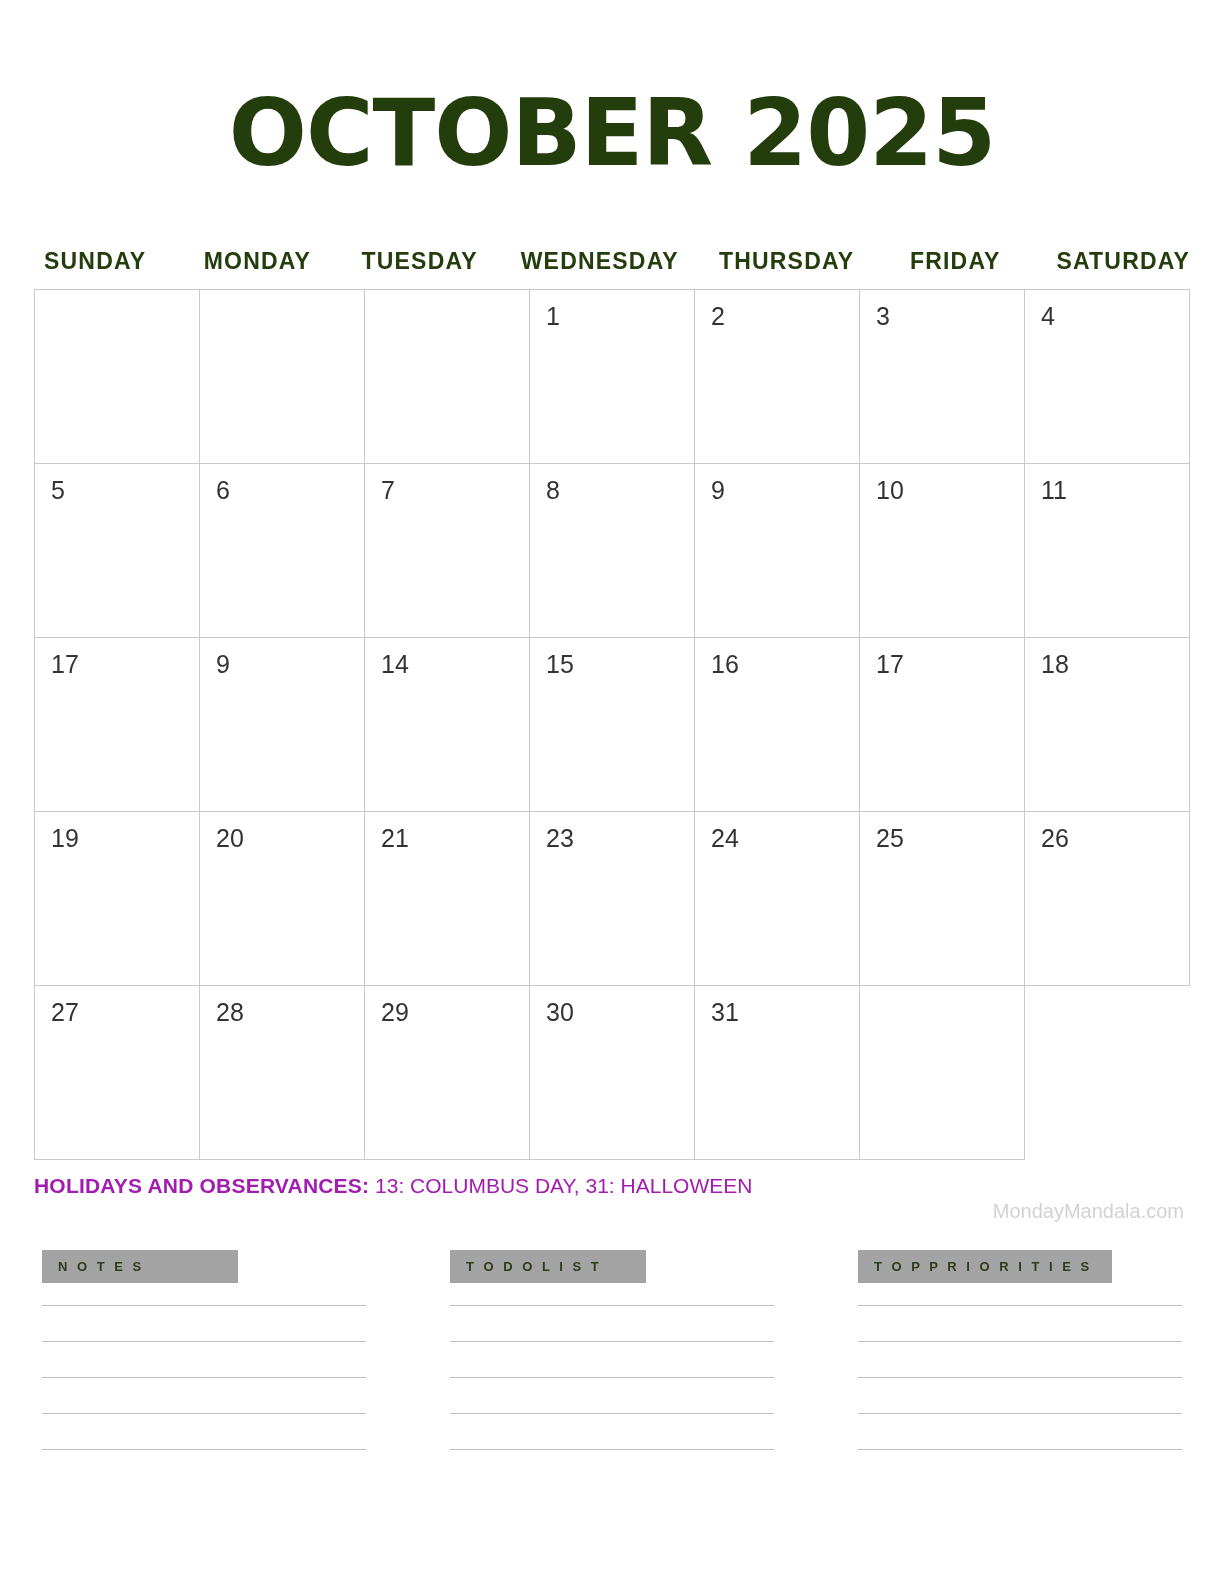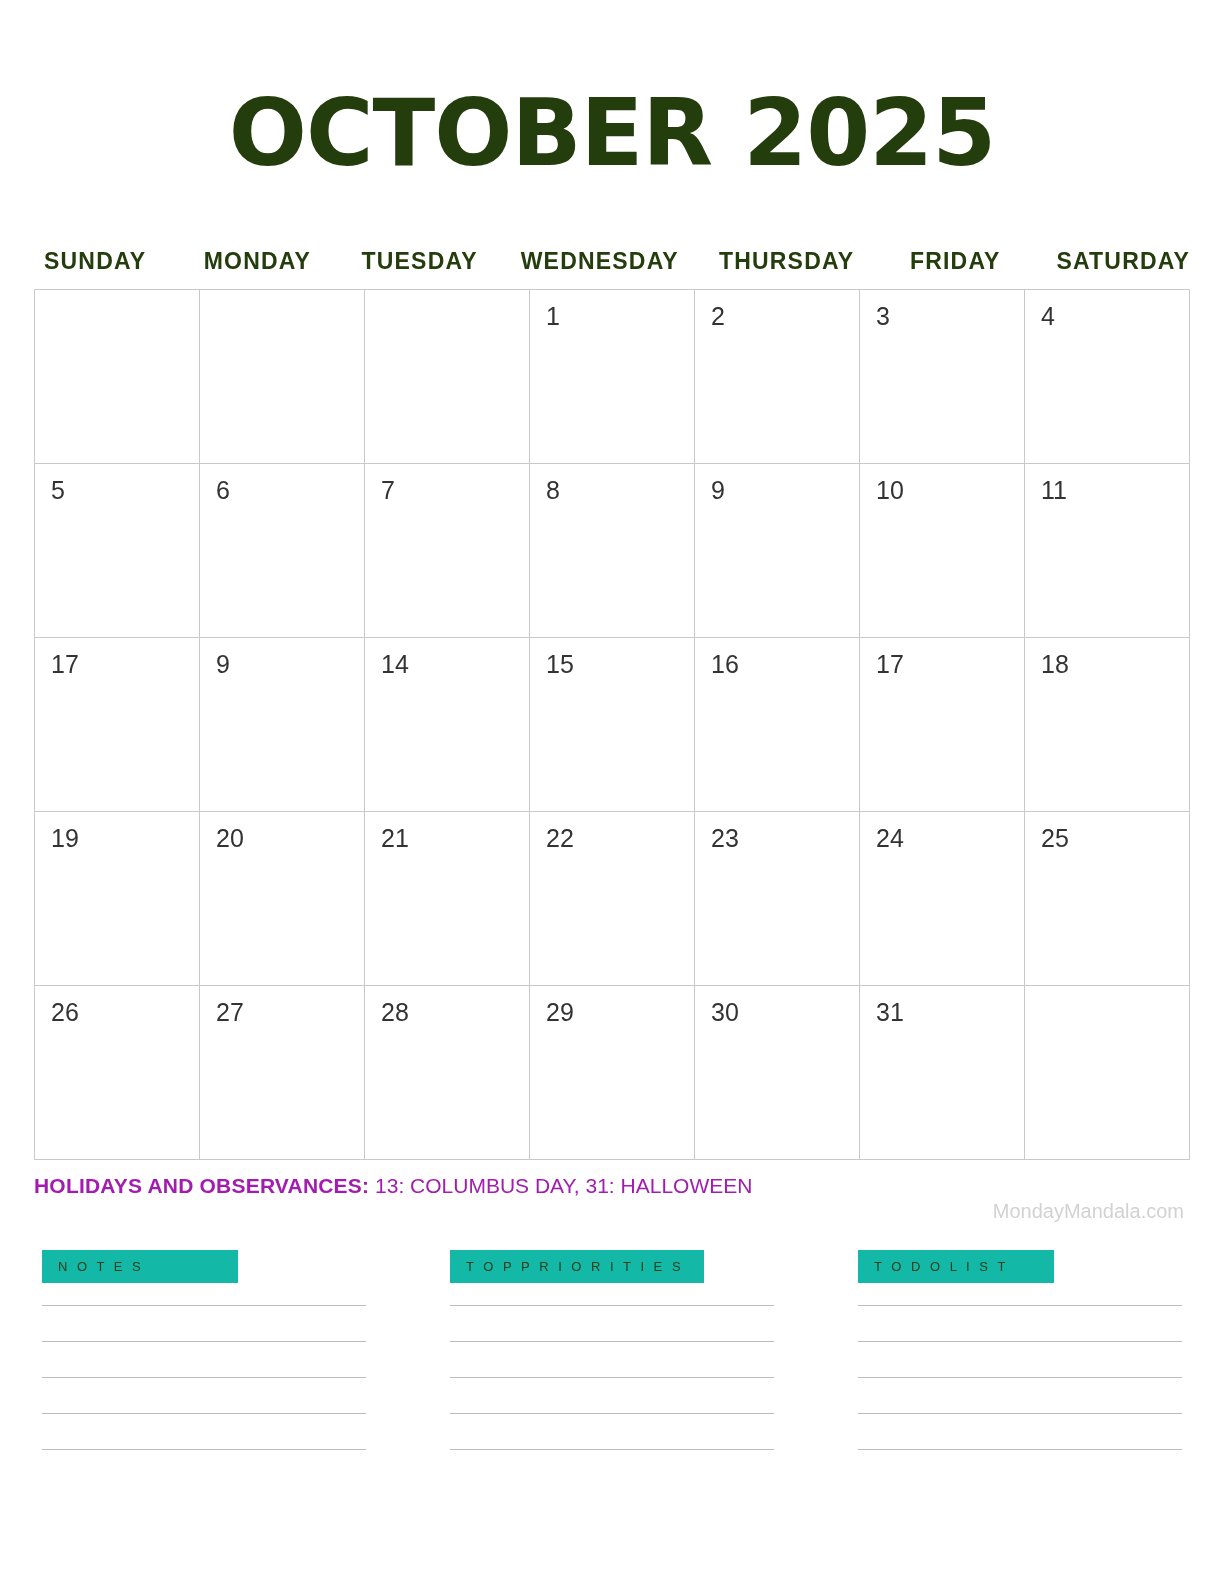--- a/index.html
+++ b/index.html
@@ -79,24 +79,24 @@
   }
   .holidays .value { font-weight: 400; }
   .panels {
     display: grid;
     grid-template-columns: repeat(3, 1fr);
     column-gap: 84px;
     margin: 52px 42px 0 42px;
   }
   .panel-head {
     display: inline-block;
-    background: #14b8a6;
+    background: #a3a3a3;
     color: #2b3d1a;
     font-size: 13px;
-    font-weight: normal;
+    font-weight: bold;
     letter-spacing: 3px;
     padding: 9px 20px 9px 16px;
     min-width: 196px;
   }
   .lines { margin-top: 22px; }
   .line {
     height: 1px;
     background: #bdbdbd;
     margin-bottom: 35px;
   }
@@ -148,21 +148,20 @@
     <div class="cell">9</div>
     <div class="cell">14</div>
     <div class="cell">15</div>
     <div class="cell">16</div>
     <div class="cell">17</div>
     <div class="cell">18</div>
 
     <div class="cell">19</div>
     <div class="cell">20</div>
     <div class="cell">21</div>
-    <div class="cell">22</div>
     <div class="cell">23</div>
     <div class="cell">24</div>
     <div class="cell">25</div>
 
     <div class="cell">26</div>
     <div class="cell">27</div>
     <div class="cell">28</div>
     <div class="cell">29</div>
     <div class="cell">30</div>
     <div class="cell">31</div>
@@ -180,38 +179,38 @@
       <div class="lines">
         <div class="line"></div>
         <div class="line"></div>
         <div class="line"></div>
         <div class="line"></div>
         <div class="line"></div>
       </div>
     </div>
 
     <div class="panel">
+      <div class="panel-head">T O   D O   L I S T</div>
+      <div class="lines">
+        <div class="line"></div>
+        <div class="line"></div>
+        <div class="line"></div>
+        <div class="line"></div>
+        <div class="line"></div>
+      </div>
+    </div>
+
+    <div class="panel">
       <div class="panel-head">T O P   P R I O R I T I E S</div>
       <div class="lines">
         <div class="line"></div>
         <div class="line"></div>
         <div class="line"></div>
         <div class="line"></div>
         <div class="line"></div>
       </div>
     </div>
 
-    <div class="panel">
-      <div class="panel-head">T O   D O   L I S T</div>
-      <div class="lines">
-        <div class="line"></div>
-        <div class="line"></div>
-        <div class="line"></div>
-        <div class="line"></div>
-        <div class="line"></div>
-      </div>
-    </div>
-
   </div>
 
   <div class="credit">MondayMandala.com</div>
 
 </div>
 
 </body></html>

